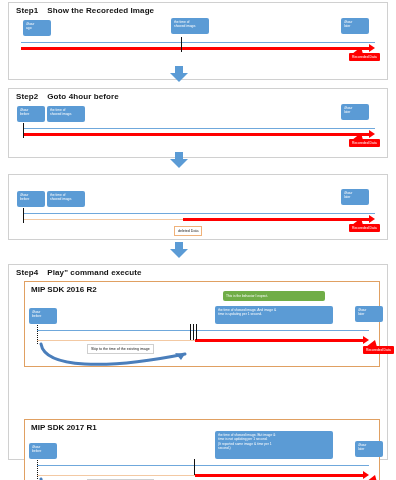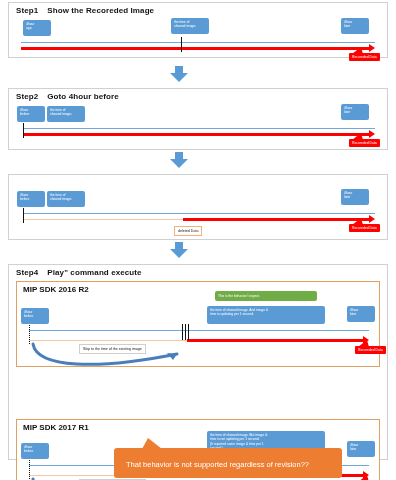--- a/index.html
+++ b/index.html
@@ -91,21 +91,21 @@
   .box-label{
     position:absolute;box-sizing:border-box;
     background:#ffffff;border:1px solid #cfcfcf;
     font-size:3.6px;line-height:6px;color:#222;
     padding:1px 3px;white-space:nowrap;
   }
   .box-label.orange{border-color:#F0B27A;}
 
   
   .sdk-panel{
-    position:absolute;left:7px;right:7px;
+    position:absolute;left:15px;right:7px;
     border:1px solid #E0A062;
     background:#ffffff;box-sizing:border-box;
   }
   .sdk-title{
     position:absolute;left:6px;top:3px;
     font-size:8px;font-weight:700;color:#111;white-space:nowrap;
   }
 
   
   .curve{position:absolute;}
@@ -124,21 +124,21 @@
     border-left:6px solid transparent;border-right:14px solid transparent;
     border-bottom:11px solid #ED7D31;
     top:-10px;left:28px;
   }
 </style>
 </head>
 <body>
 
 <div class="page">
 
-  <div class="step" style="top:2px;height:56px;">
+  <div class="step" style="top:2px;height:78px;">
     <div class="step-title">
       <span class="num">Step1</span><span>Show the Recoreded Image</span>
     </div>
 
     <div class="tl-blue" style="left:12px;right:12px;top:39px;"></div>
     <div class="tl-red" style="left:12px;right:18px;top:44px;"></div>
     <div class="tl-red-arrow" style="right:12px;top:41px;"></div>
     <div class="tick" style="left:172px;top:34px;height:15px;"></div>
 
     <div class="callout" style="left:14px;top:17px;width:28px;height:16px;">
@@ -161,21 +161,21 @@
       <span class="tail"></span>
       <span>Recoreded Data</span>
     </div>
   </div>
 
   <div class="flow-arrow" style="left:170px;top:66px;">
     <div class="shaft"></div>
     <div class="head"></div>
   </div>
 
-  <div class="step" style="top:88px;height:62px;">
+  <div class="step" style="top:88px;height:70px;">
     <div class="step-title">
       <span class="num">Step2</span><span>Goto 4hour before</span>
     </div>
 
     <div class="tl-blue" style="left:14px;right:12px;top:39px;"></div>
     <div class="tl-red" style="left:14px;right:18px;top:44px;"></div>
     <div class="tl-red-arrow" style="right:12px;top:41px;"></div>
     <div class="tick" style="left:14px;top:34px;height:15px;"></div>
 
     <div class="callout" style="left:8px;top:17px;width:28px;height:16px;">
@@ -334,18 +334,14 @@
         <span class="tail" style="left:6px;bottom:-6px;"></span>
       </div>
 
       <div class="badge-red" style="left:338px;top:61px;">
         <span class="tail"></span>
         <span>Recoreded Data</span>
       </div>
     </div>
   </div>
 
-  <div class="banner" style="left:114px;top:448px;width:228px;height:30px;">
-    <span class="tail"></span>
-    <span class="txt">That behavior is not supported regardless of revision??</span>
-  </div>
 
 </div>
 
 </body></html>

